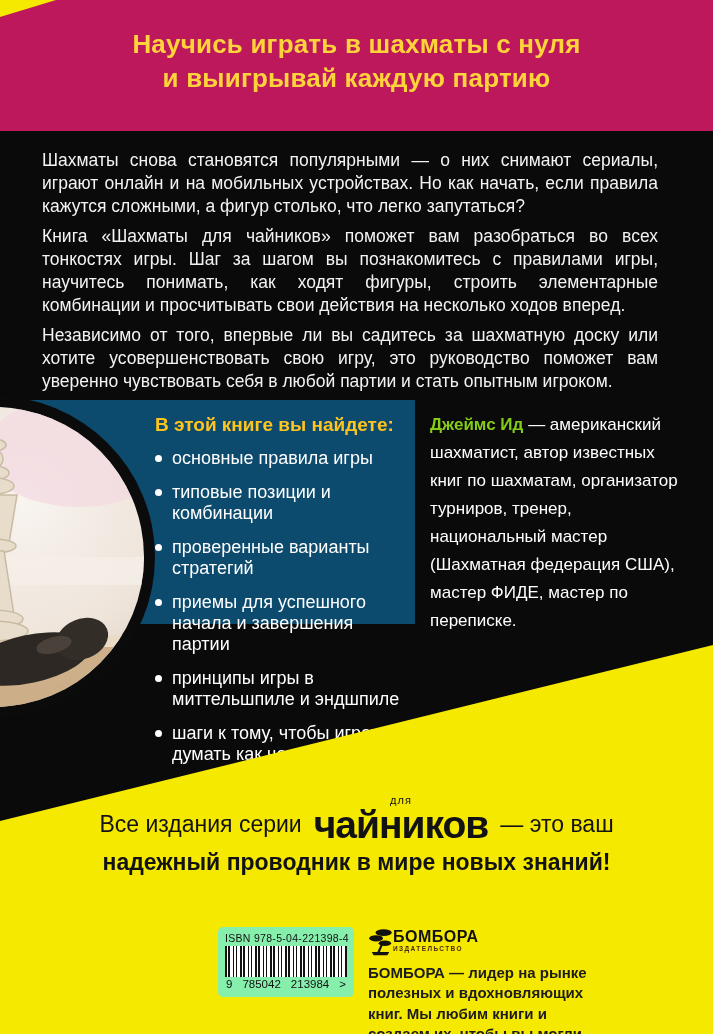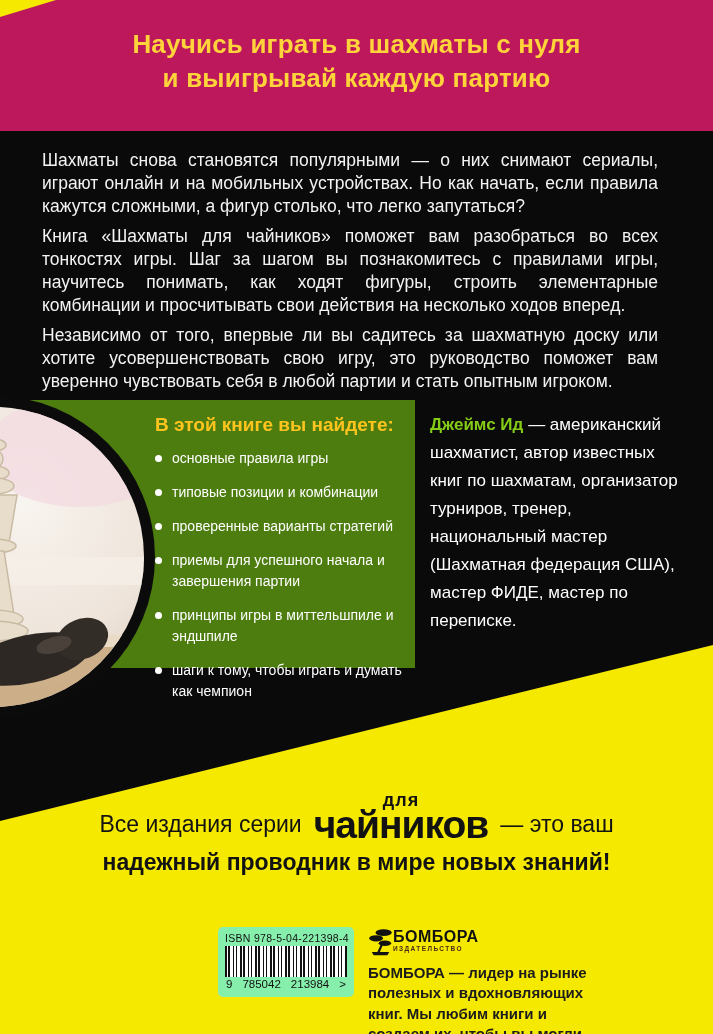--- a/index.html
+++ b/index.html
@@ -11,44 +11,44 @@
   .top-band { position:absolute; top:0; left:0; width:713px; height:131px; background:#be185d; }
   .corner-sliver { position:absolute; top:0; left:0; width:0; height:0;
     border-top:17px solid #F6E900; border-right:56px solid transparent; }
   .banner-text { position:absolute; top:27px; left:0; width:100%; text-align:center;
     color:#FFD43B; font-weight:bold; font-size:26px; line-height:34px; letter-spacing:0.2px; }
   
   .intro { position:absolute; left:42px; top:149px; width:632px; color:#f3f3f3;
     font-size:17.5px; line-height:23px; text-align:justify; }
   .intro p { margin:0 16px 7px 0; }
   
-  .pink-box { position:absolute; left:10px; top:400px; width:405px; height:268px; background:#4d7c0f; }
+  .pink-box { position:absolute; left:10px; top:400px; width:405px; height:224px; background:#0c4a6e; }
   .features { position:absolute; left:145px; top:14px; width:254px; }
   .features h2 { margin:0 0 12px 0; color:#FFC41E; font-size:19px; line-height:22px; }
   .features ul { list-style:none; margin:0; padding:0; }
-  .features li { display:flex; color:#ffffff; font-size:14px; line-height:21px; margin-bottom:13px; }
+  .features li { display:flex; color:#ffffff; font-size:18px; line-height:21px; margin-bottom:13px; }
   .bullet { flex:0 0 auto; width:7px; height:7px; border-radius:50%; background:#fff; margin:7px 10px 0 0; }
   
   .photo-ring { position:absolute; left:-167px; top:396px; width:322px; height:322px;
     border-radius:50%; background:#0b0b0b; }
   .photo { position:absolute; left:11px; top:11px; right:11px; bottom:11px;
     border-radius:50%; overflow:hidden; }
   .photo svg { display:block; width:100%; height:100%; }
   
   .author { position:absolute; left:430px; top:411px; width:258px; color:#ffffff;
     font-size:17px; line-height:28px; }
   .author-name { color:#84cc16; font-weight:bold; }
   
   .yellow { position:absolute; left:0; top:645px; width:713px; height:389px; background:#F6E900;
     clip-path:polygon(0 176px, 713px 0, 713px 389px, 0 389px); }
   .tagline { position:absolute; top:150px; left:0; width:100%; color:#121212; }
   .tag-line1 { display:flex; justify-content:center; align-items:flex-end; font-size:23px; }
   .tag-side { padding-bottom:5px; white-space:nowrap; }
   .logo-block { display:flex; flex-direction:column; align-items:center; margin:0 12px; }
-  .logo-top { font-size:18px; font-weight:bold; letter-spacing:1px; line-height:11px; }
+  .logo-top { font-size:11px; font-weight:normal; letter-spacing:1px; line-height:11px; }
   .logo-main { font-size:39px; font-weight:bold; letter-spacing:-1px; line-height:37px; }
   .tag-line2 { text-align:center; font-size:23px; margin-top:6px;font-weight:bold; }
   
   .barcode-box { position:absolute; left:218px; top:282px; width:136px; height:70px;
     background:#86efac; border-radius:5px; padding:5px 7px 3px; box-sizing:border-box; }
   .isbn { font-size:10.5px; color:#111; text-align:center; letter-spacing:0.3px; white-space:nowrap; }
   .bars { height:31px; margin-top:2px;
     background:repeating-linear-gradient(90deg,#111 0 2px,#fff 2px 3px,#111 3px 5px,#fff 5px 8px,#111 8px 9px,#fff 9px 11px,#111 11px 12px,#fff 12px 15px); }
   .barcode-digits { display:flex; justify-content:space-between; font-size:11.5px; color:#111; padding:1px 1px 0; }
   

